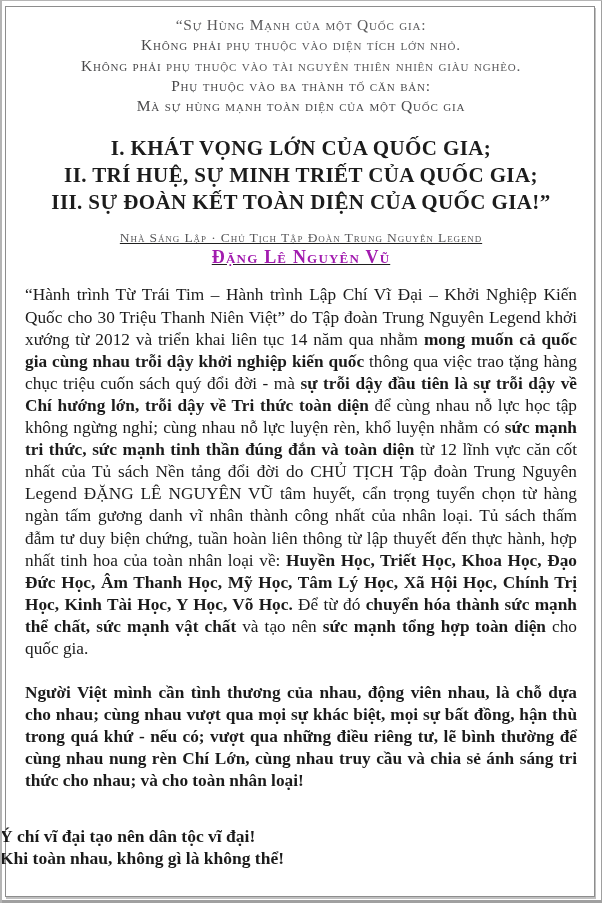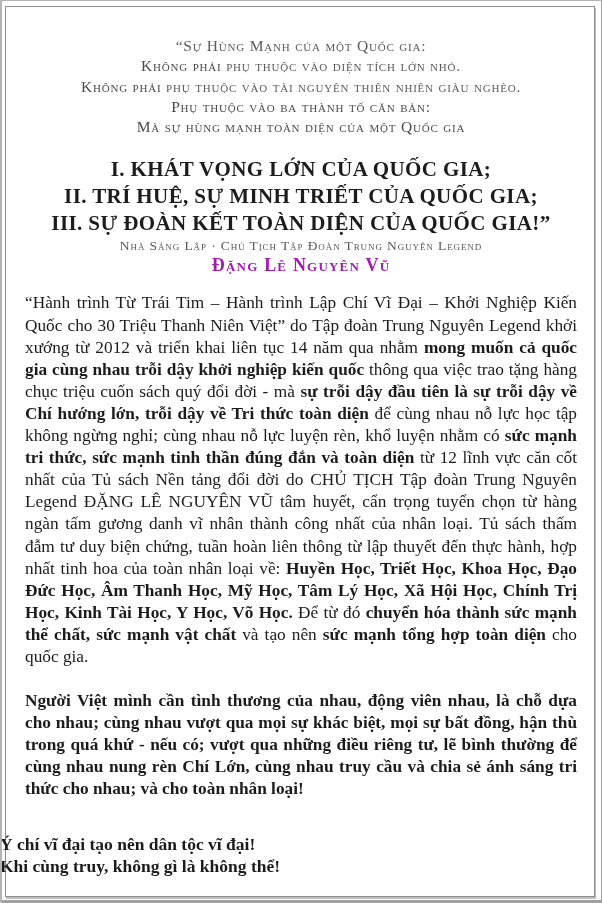--- a/index.html
+++ b/index.html
@@ -33,21 +33,21 @@
   .content {
     position: absolute;
     left: 0;
     top: 0;
     width: 602px;
     z-index: 2;
   }
 
   
   .quote-block {
-    padding-top: 36px;
+    padding-top: 15px;
     text-align: center;
     font-variant: small-caps;
     font-size: 15.5px;
     line-height: 20.3px;
     letter-spacing: 0.8px;
     color: #5a5a5c;
   }
   .quote-line .b { font-weight: normal; color: #4a4a4c; }
   .quote-line.strong { font-weight: bold; color: #454547; }
 
@@ -57,22 +57,24 @@
     text-align: center;
     font-weight: bold;
     font-size: 21px;
     line-height: 27px;
     letter-spacing: 0.4px;
     color: #1c1c1c;
   }
 
   
   .byline-block {
+    margin-top: 13px;
     text-align: center;
     font-variant: small-caps;
+    text-decoration: underline;
   }
   .byline-role {
     font-size: 13.5px;
     line-height: 18px;
     letter-spacing: 0.9px;
     color: #58585a;
   }
   .byline-name {
     font-size: 18px;
     line-height: 20px;
@@ -128,16 +130,16 @@
     <div class="byline-role">Nhà Sáng Lập · Chủ Tịch Tập Đoàn Trung Nguyên Legend</div>
     <div class="byline-name">Đặng Lê Nguyên Vũ</div>
   </div>
 
   <p class="body-para para-1"><span>“Hành trình Từ Trái Tim – Hành trình Lập Chí Vĩ Đại – Khởi Nghiệp Kiến Quốc cho 30 Triệu Thanh Niên Việt” do Tập đoàn Trung Nguyên Legend khởi xướng từ 2012 và triển khai liên tục 14 năm qua nhằm </span><span class="b">mong muốn cả quốc gia cùng nhau trỗi dậy khởi nghiệp kiến quốc</span><span> thông qua việc trao tặng hàng chục triệu cuốn sách quý đổi đời - mà </span><span class="b">sự trỗi dậy đầu tiên là sự trỗi dậy về Chí hướng lớn, trỗi dậy về Tri thức toàn diện</span><span> để cùng nhau nỗ lực học tập không ngừng nghỉ; cùng nhau nỗ lực luyện rèn, khổ luyện nhằm có </span><span class="b">sức mạnh tri thức, sức mạnh tinh thần đúng đắn và toàn diện</span><span> từ 12 lĩnh vực căn cốt nhất của Tủ sách Nền tảng đổi đời do CHỦ TỊCH Tập đoàn Trung Nguyên Legend ĐẶNG LÊ NGUYÊN VŨ tâm huyết, cẩn trọng tuyển chọn từ hàng ngàn tấm gương danh vĩ nhân thành công nhất của nhân loại. Tủ sách thấm đẫm tư duy biện chứng, tuần hoàn liên thông từ lập thuyết đến thực hành, hợp nhất tinh hoa của toàn nhân loại về: </span><span class="b">Huyền Học, Triết Học, Khoa Học, Đạo Đức Học, Âm Thanh Học, Mỹ Học, Tâm Lý Học, Xã Hội Học, Chính Trị Học, Kinh Tài Học, Y Học, Võ Học.</span><span> Để từ đó </span><span class="b">chuyển hóa thành sức mạnh thể chất, sức mạnh vật chất</span><span> và tạo nên </span><span class="b">sức mạnh tổng hợp toàn diện</span><span> cho quốc gia.</span></p>
 
   <p class="body-para para-2">Người Việt mình cần tình thương của nhau, động viên nhau, là chỗ dựa cho nhau; cùng nhau vượt qua mọi sự khác biệt, mọi sự bất đồng, hận thù trong quá khứ - nếu có; vượt qua những điều riêng tư, lẽ bình thường để cùng nhau nung rèn Chí Lớn, cùng nhau truy cầu và chia sẻ ánh sáng tri thức cho nhau; và cho toàn nhân loại!</p>
 
   <div class="footer-block">
     <div>Ý chí vĩ đại tạo nên dân tộc vĩ đại!</div>
-    <div>Khi cùng truy, không gì là không thể!</div>
+    <div>Khi toàn nhau, không gì là không thể!</div>
   </div>
 
 </div>
 
 </body></html>

